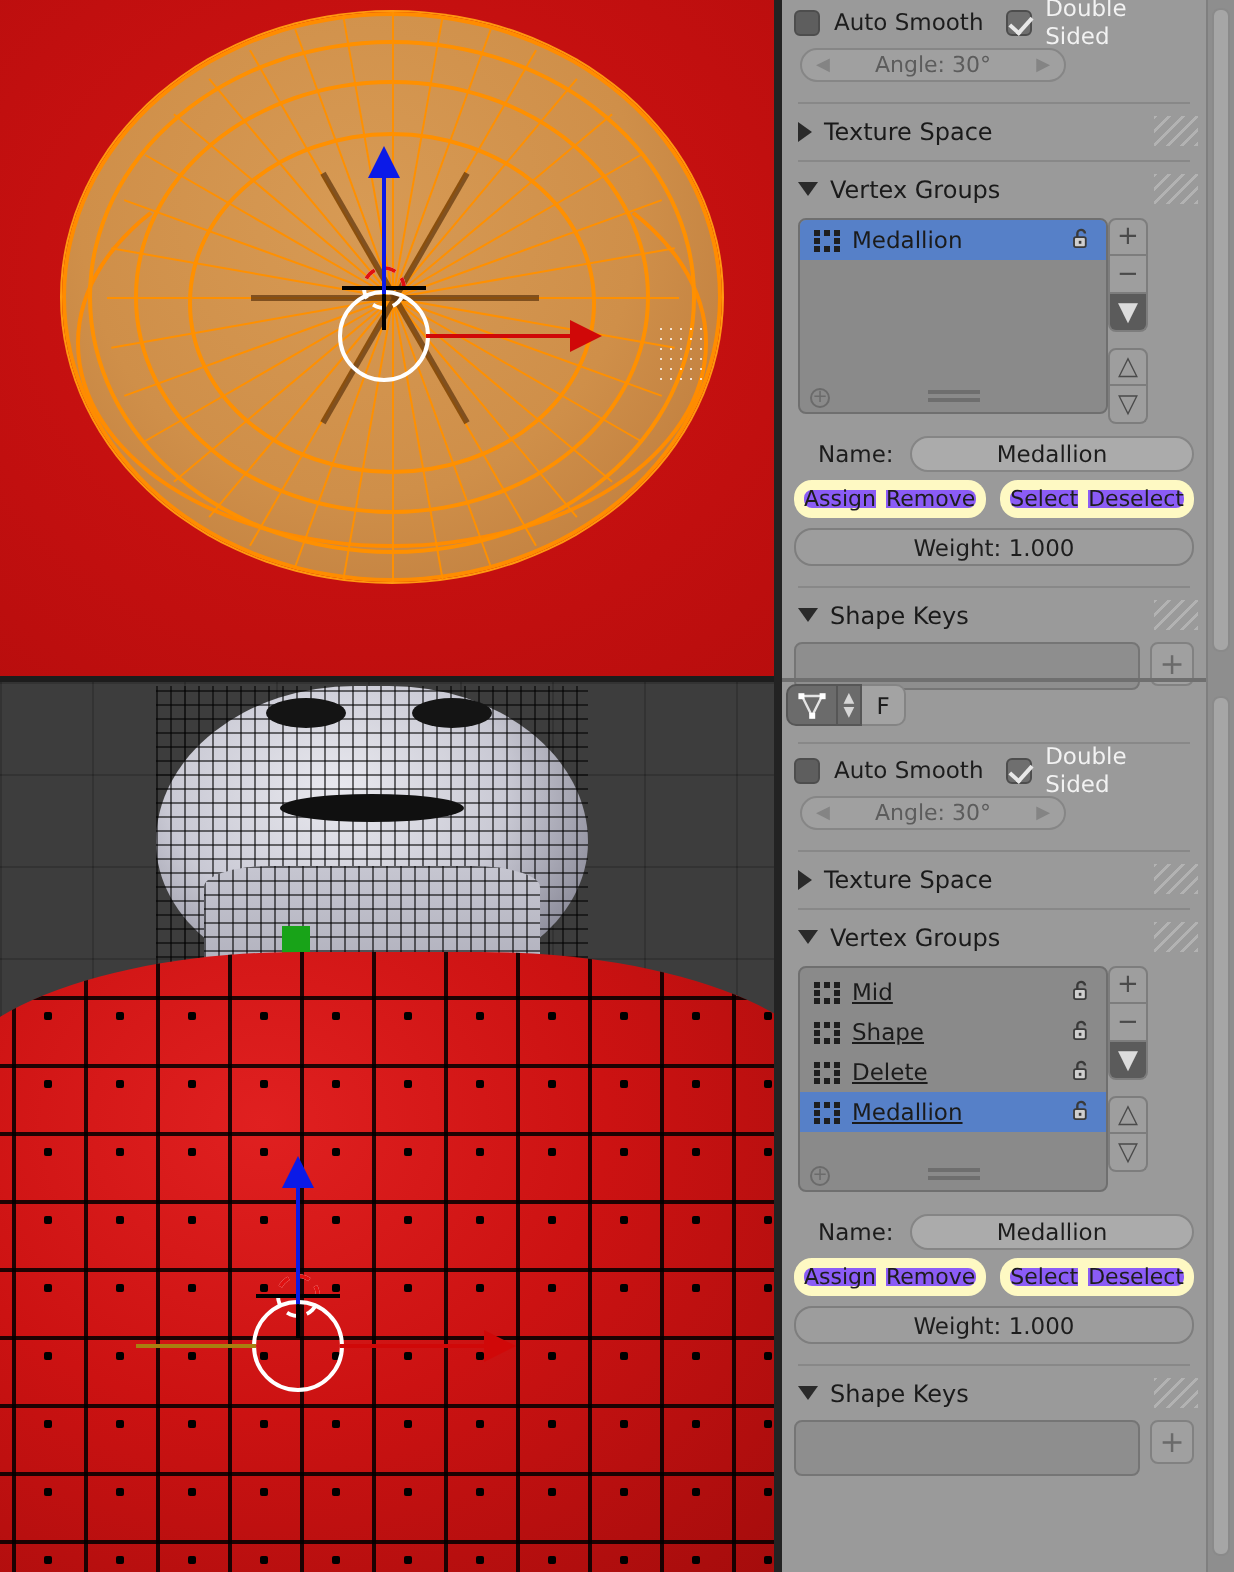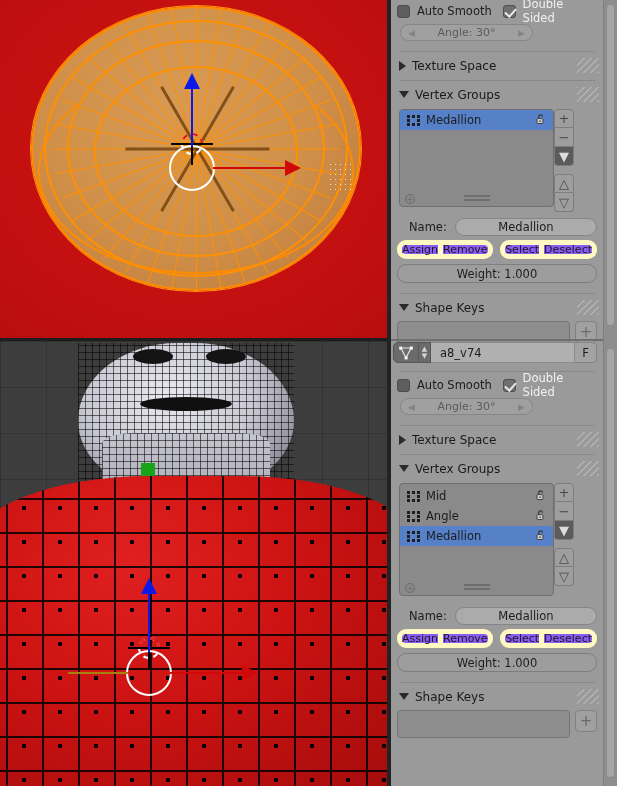--- a/index.html
+++ b/index.html
@@ -571,21 +571,20 @@
             <polygon points="3,2 13,2 8,12" fill="none" stroke="#e4e4e4" stroke-width="1.2"></polygon>
             <rect x="1.2" y="0.6" width="3" height="3" fill="#fff"></rect>
             <rect x="11.8" y="0.6" width="3" height="3" fill="#fff"></rect>
             <rect x="6.6" y="10.4" width="3" height="3" fill="#fff"></rect>
           </svg>
         </div>
         <div class="skspin">
           <span>▲</span>
           <span>▼</span>
         </div>
-        <div class="skfield">a8_v74</div>
         <div class="skF">F</div>
       </div>
 
       <div class="hsep" style="margin-top:8px;"></div>
 
 
       <div class="row" style="margin-top:2px;">
         <div style="display:flex; align-items:center;">
           <div class="chk-row" style="width:108px;">
             <span class="chk"></span>
@@ -616,21 +615,21 @@
 
       <div class="hsep"></div>
 
       <div class="row sect-hdr">
         <span class="tri open"></span>
         <span>Vertex Groups</span>
         <span class="grip"></span>
       </div>
 
       <div class="row" style="margin-top:4px;">
-        <div class="listbox" style="width:155px; height:113px; margin-left:2px;">
+        <div class="listbox" style="width:155px; height:113px; margin-left:2px;text-decoration:underline;">
           <div id="vglist-bottom" style="padding-top:2px;">
               <div class="listitem">
                 <span class="vgicon">
                   <i style="left: 0px; top: 0px;"></i>
                   <i style="left: 5px; top: 0px;"></i>
                   <i style="left: 10px; top: 0px;"></i>
                   <i style="left: 0px; top: 4px;"></i>
                   <i style="left: 10px; top: 4px;"></i>
                   <i style="left: 0px; top: 8px;"></i>
                   <i style="left: 5px; top: 8px;"></i>
@@ -647,21 +646,39 @@
                 <span class="vgicon">
                   <i style="left: 0px; top: 0px;"></i>
                   <i style="left: 5px; top: 0px;"></i>
                   <i style="left: 10px; top: 0px;"></i>
                   <i style="left: 0px; top: 4px;"></i>
                   <i style="left: 10px; top: 4px;"></i>
                   <i style="left: 0px; top: 8px;"></i>
                   <i style="left: 5px; top: 8px;"></i>
                   <i style="left: 10px; top: 8px;"></i>
                 </span>
-                <span>Angle</span>
+                <span>Shape</span>
+                <svg class="lock" viewBox="0 0 12 12">
+                  <path d="M4 5V3.2A2 2 0 0 1 8.2 3" fill="none" stroke="#3a3a3a" stroke-width="1.3"></path>
+                  <rect x="2.2" y="5" width="6.4" height="5.4" rx="1" fill="#cfcfcf" stroke="#3a3a3a" stroke-width="1"></rect>
+                  <rect x="4.8" y="7" width="1.4" height="1.6" fill="#3a3a3a"></rect>
+                </svg>
+              </div>
+              <div class="listitem">
+                <span class="vgicon">
+                  <i style="left: 0px; top: 0px;"></i>
+                  <i style="left: 5px; top: 0px;"></i>
+                  <i style="left: 10px; top: 0px;"></i>
+                  <i style="left: 0px; top: 4px;"></i>
+                  <i style="left: 10px; top: 4px;"></i>
+                  <i style="left: 0px; top: 8px;"></i>
+                  <i style="left: 5px; top: 8px;"></i>
+                  <i style="left: 10px; top: 8px;"></i>
+                </span>
+                <span>Delete</span>
                 <svg class="lock" viewBox="0 0 12 12">
                   <path d="M4 5V3.2A2 2 0 0 1 8.2 3" fill="none" stroke="#3a3a3a" stroke-width="1.3"></path>
                   <rect x="2.2" y="5" width="6.4" height="5.4" rx="1" fill="#cfcfcf" stroke="#3a3a3a" stroke-width="1"></rect>
                   <rect x="4.8" y="7" width="1.4" height="1.6" fill="#3a3a3a"></rect>
                 </svg>
               </div>
               <div class="listitem sel">
                 <span class="vgicon">
                   <i style="left: 0px; top: 0px;"></i>
                   <i style="left: 5px; top: 0px;"></i>

